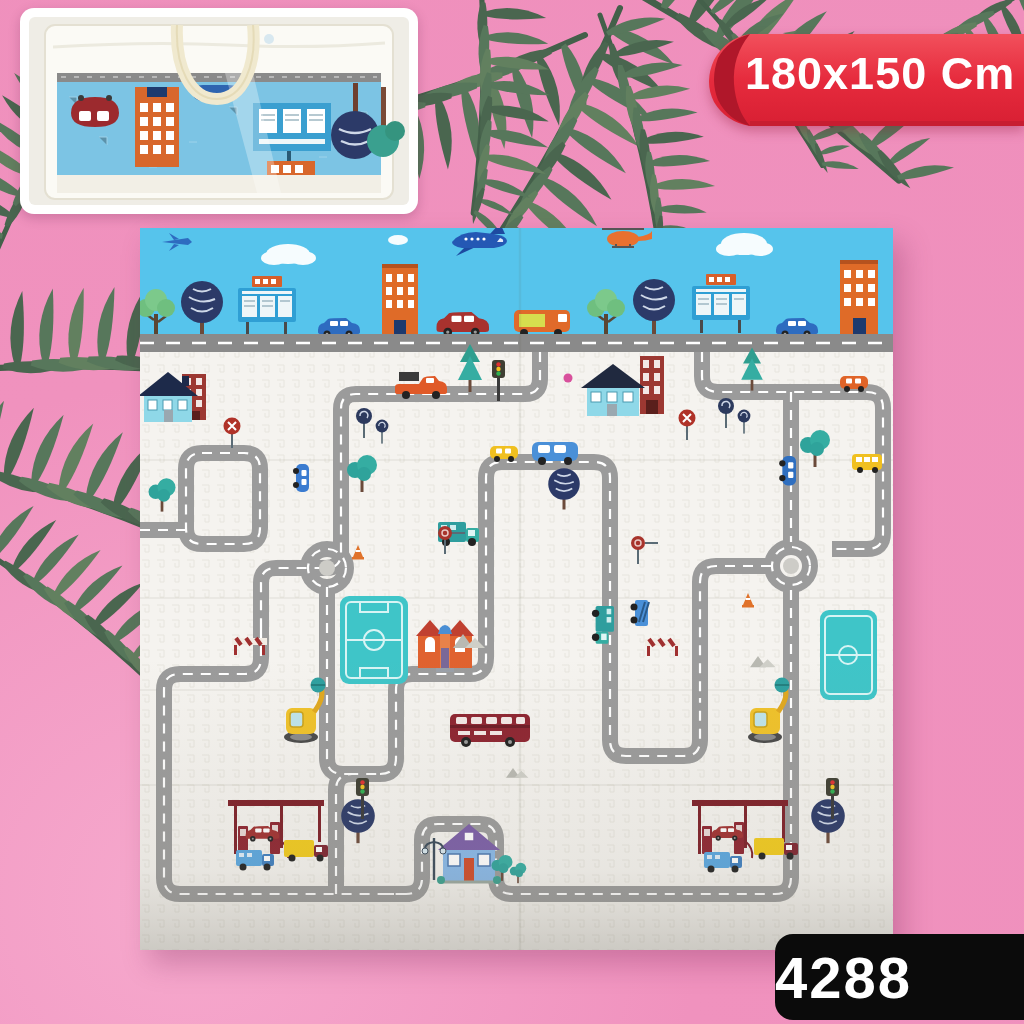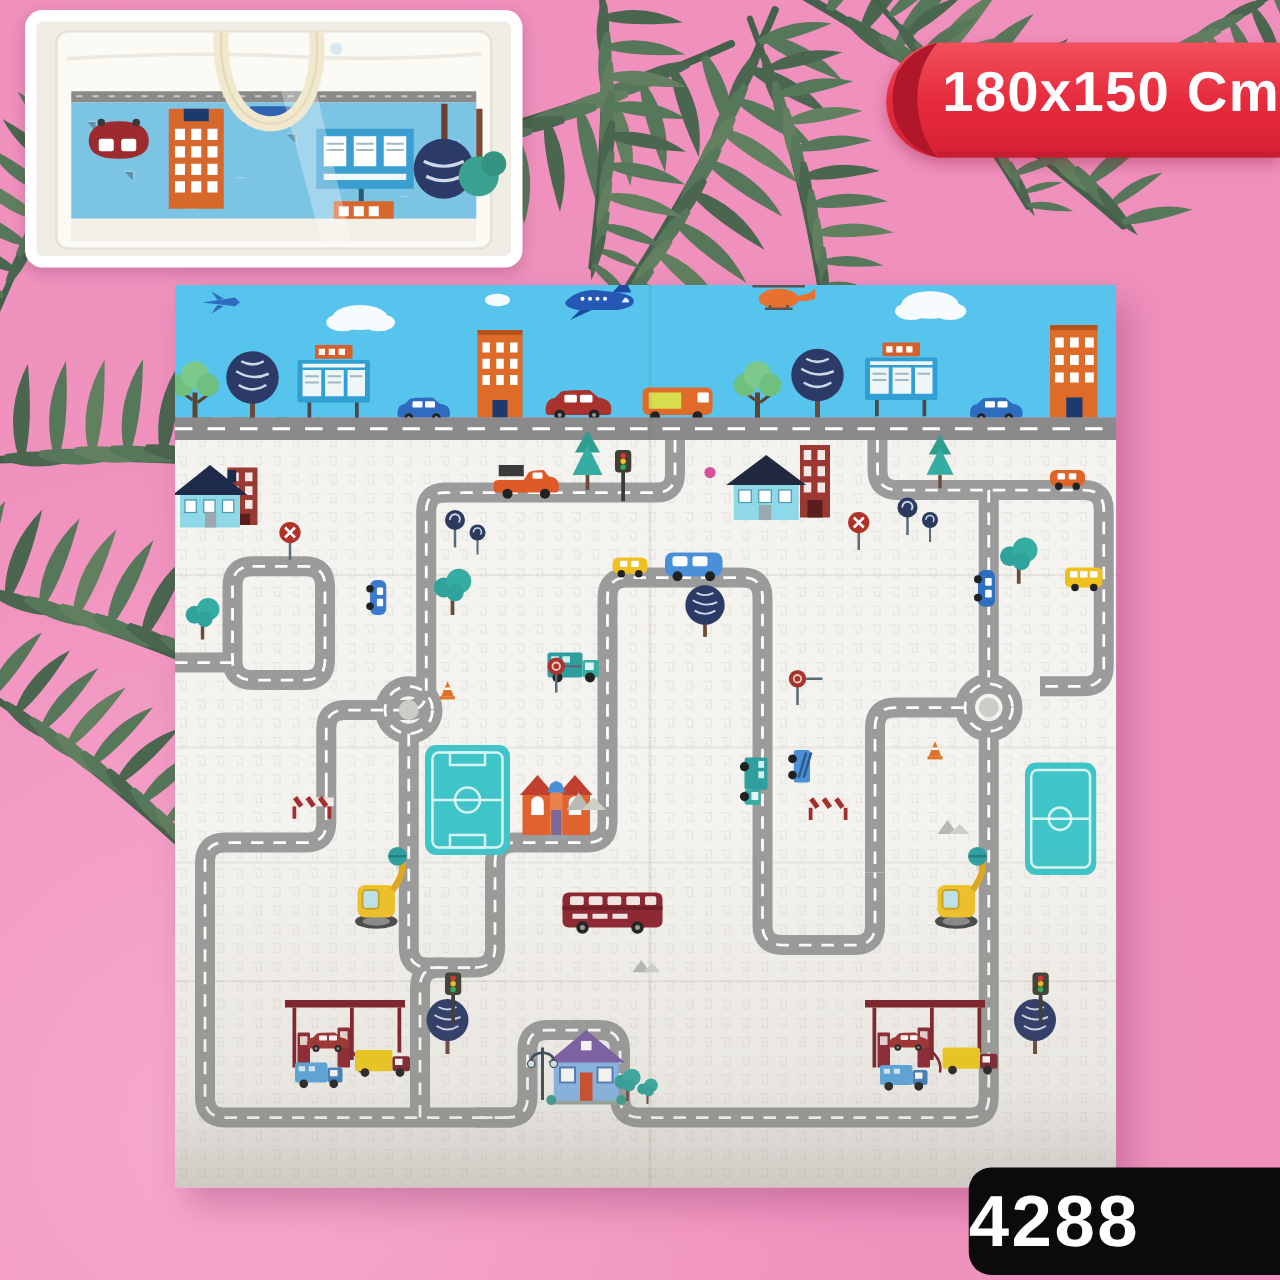--- a/index.html
+++ b/index.html
@@ -6,21 +6,21 @@
   .stage{position:relative;width:1024px;height:1024px;overflow:hidden;
          background:radial-gradient(circle at 18% 88%, #f6a9cd 0%, #f092be 42%, #ef8fbc 100%);
          font-family:"Liberation Sans",sans-serif;}
   .layer{position:absolute;left:0;top:0;}
   .inset{position:absolute;left:20px;top:8px;width:398px;height:206px;background:#ffffff;
          border-radius:14px;box-shadow:0 4px 12px rgba(80,20,60,.22);padding:9px;box-sizing:border-box;z-index:30;}
   .inset svg{display:block;border-radius:6px;}
   .matwrap{position:absolute;left:140px;top:228px;width:753px;height:722px;z-index:20;
            box-shadow:10px 14px 26px rgba(110,30,80,.28);}
   .ribbon{position:absolute;left:698px;top:26px;width:326px;height:132px;z-index:40;filter:drop-shadow(0 5px 6px rgba(140,20,50,.35));}
-  .ribbon-label{position:absolute;left:745px;top:48px;width:279px;text-align:right;z-index:41;
+  .ribbon-label{position:absolute;left:745px;top:48px;width:279px;text-align:left;z-index:41;
          color:#ffffff;font-size:45px;font-weight:bold;letter-spacing:1px;}
   .badge{position:absolute;left:775px;top:934px;width:288px;height:86px;background:#0b0b0b;
          border-radius:18px;display:flex;align-items:center;justify-content:flex-start;z-index:50;}
   .badge span{color:#ffffff;font-size:58px;font-weight:bold;letter-spacing:2px;}
 </style>
 </head>
 <body>
 
 <div class="stage">
 

